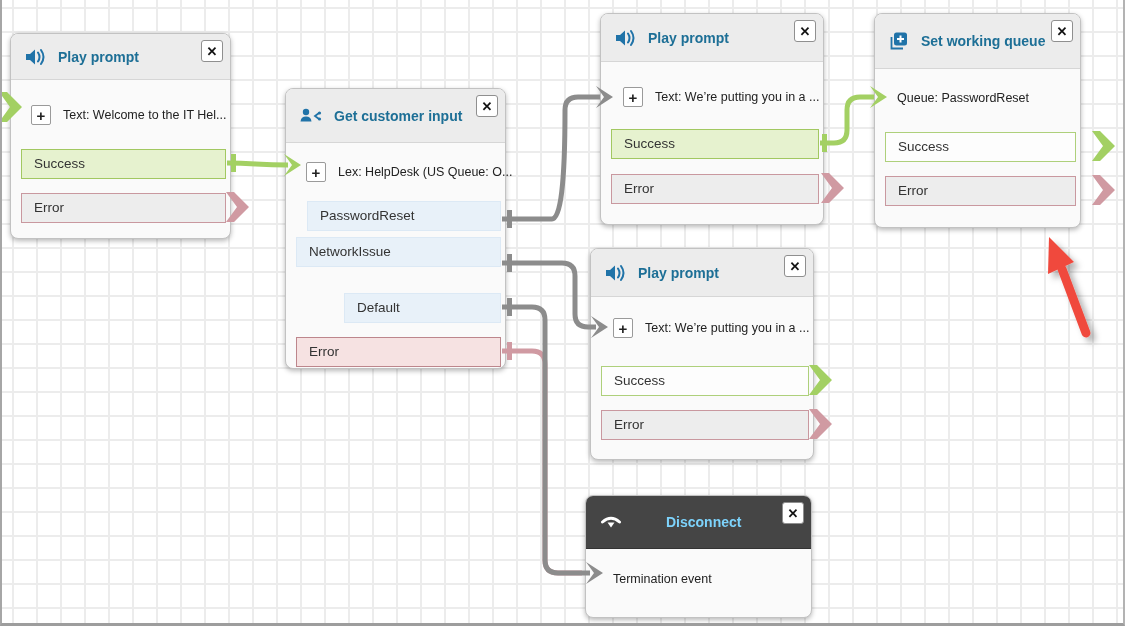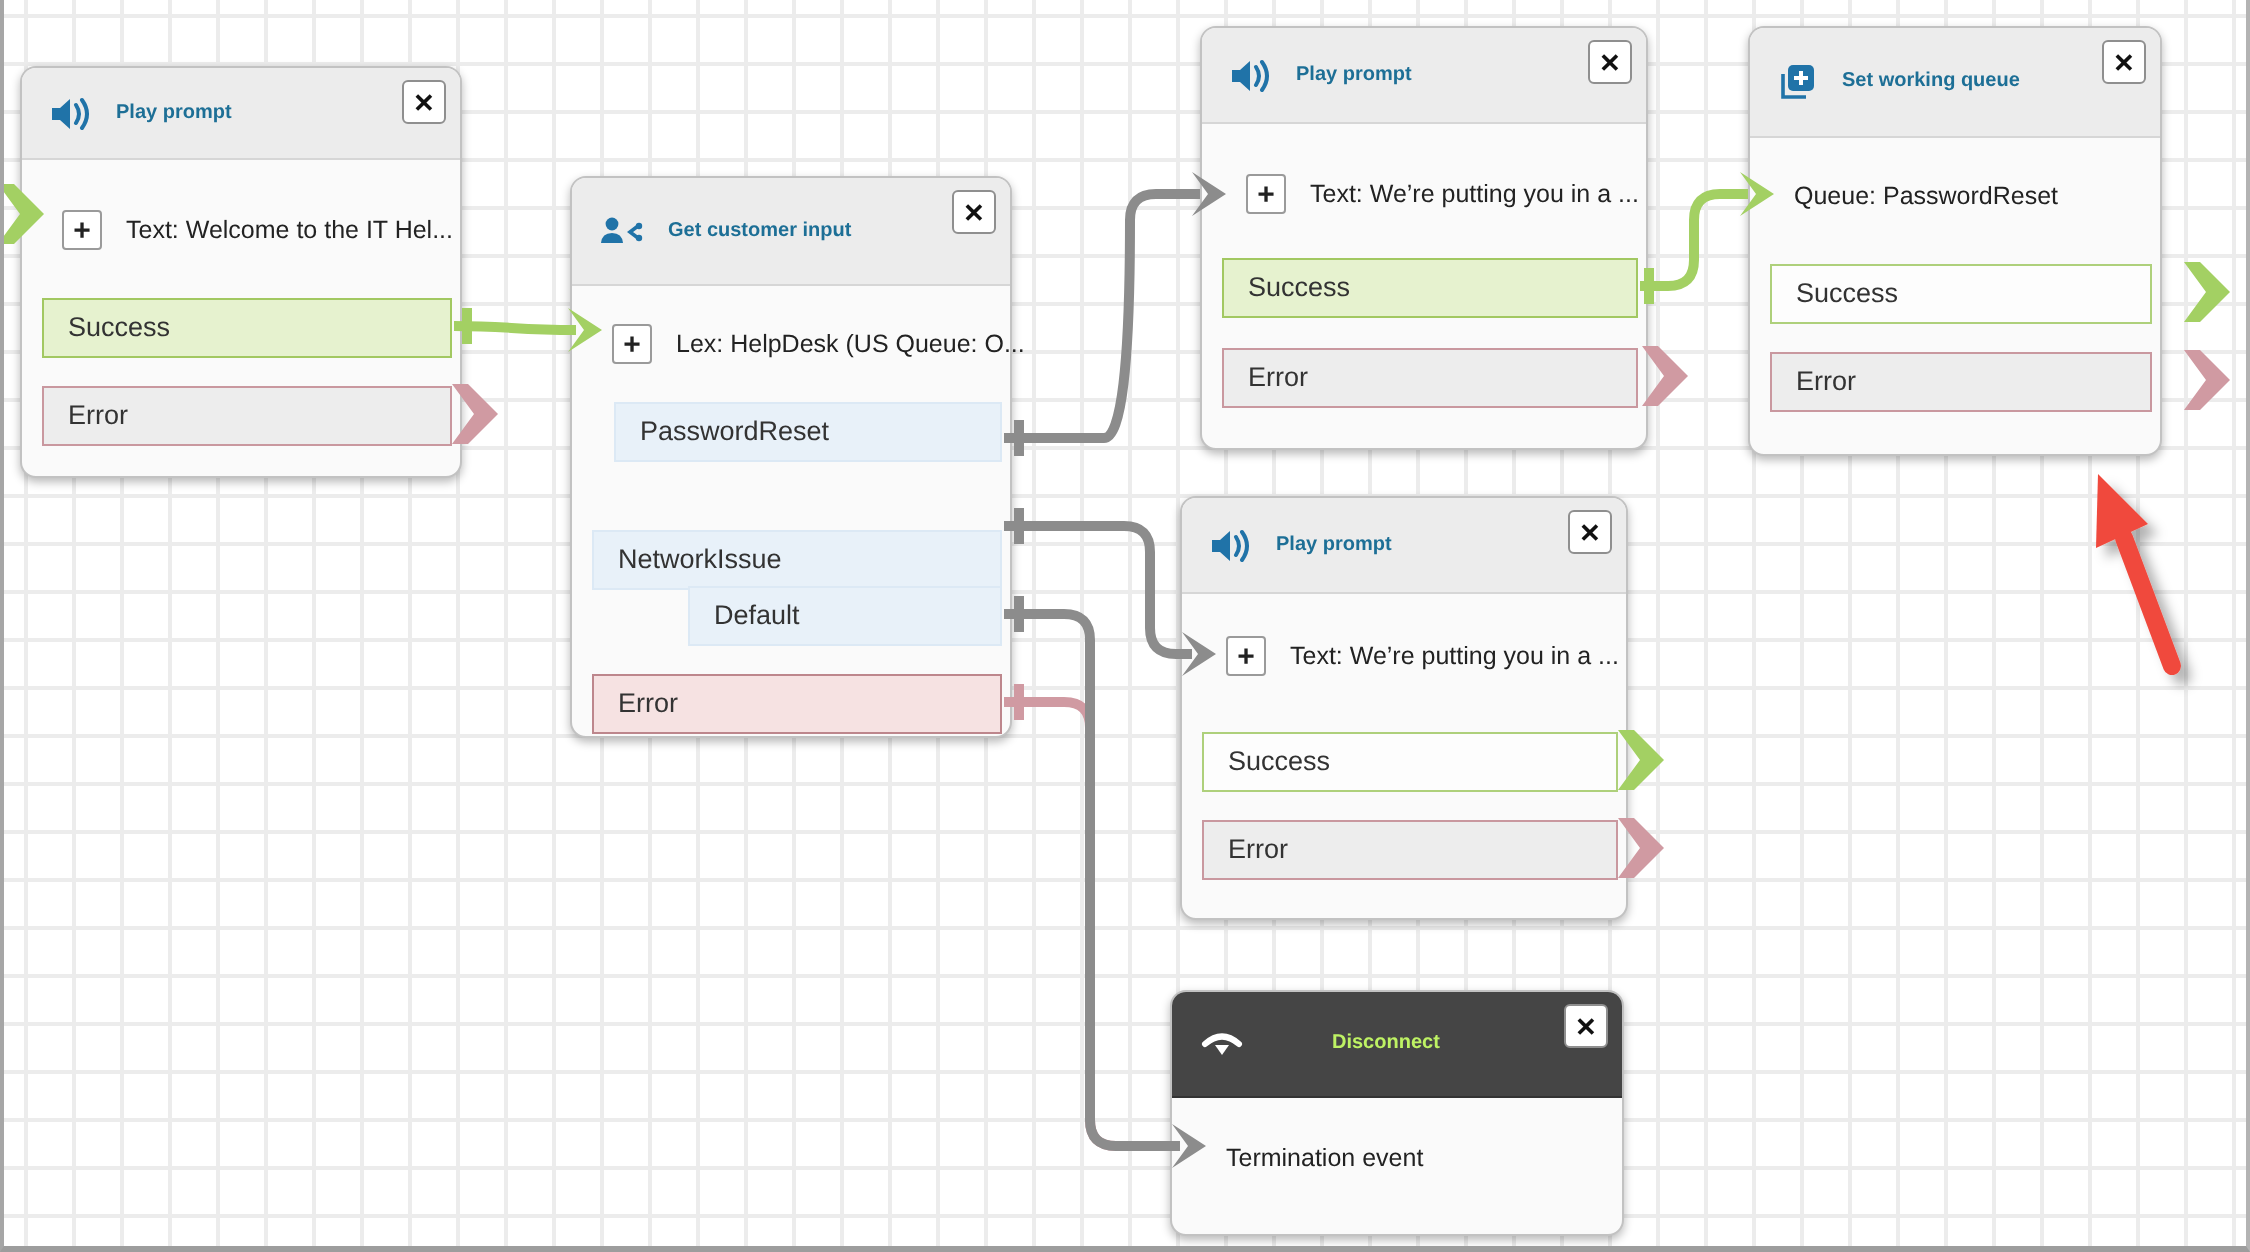--- a/index.html
+++ b/index.html
@@ -16,24 +16,24 @@
   .block{
     position:absolute;background:#fafafa;border:1px solid #c2c2c2;border-radius:8px;
     box-shadow:0 2px 5px rgba(0,0,0,.28);z-index:10;box-sizing:border-box;
   }
   .hd{
     position:relative;display:flex;align-items:center;gap:12px;
     background:#ececec;border-bottom:1px solid #d6d6d6;border-radius:7px 7px 0 0;
     padding:0 12px 0 14px;box-sizing:border-box;
   }
   .ttl{
-    color:var(--title,#1d6f96);font-weight:bold;font-size:10px;line-height:16px;max-width:140px;
+    color:var(--title,#1d6f96);font-weight:bold;font-size:14px;line-height:16px;max-width:140px;
   }
   .dark .hd{background:#454545;border-bottom:1px solid #333;}
-  .dark .ttl{color:#bef264;padding-left:32px;}
+  .dark .ttl{color:#7dd3fc;padding-left:32px;}
   .xbtn{
     position:absolute;top:6px;right:7px;width:22px;height:22px;background:#fff;
     border:1px solid #8f8f8f;border-radius:3px;font-size:13px;font-weight:bold;color:#111;
     display:flex;align-items:center;justify-content:center;padding:0;cursor:pointer;line-height:1;
   }
   .crow{position:absolute;display:flex;align-items:center;gap:12px;height:30px;}
   .plus{
     width:20px;height:20px;box-sizing:border-box;background:#fff;border:1px solid #9a9a9a;border-radius:2px;
     display:flex;align-items:center;justify-content:center;font-size:15px;font-weight:bold;color:#222;flex:0 0 auto;
   }
@@ -96,21 +96,21 @@
           </svg>
       </span>
       <span class="ttl">Get customer input</span>
       <button class="xbtn">✕</button>
     </div>
     <div class="crow" style="left:20px;top:68px;">
       <span class="plus">+</span>
       <span class="ctext">Lex: HelpDesk (US Queue: O...</span>
     </div>
     <div class="orow branch" style="top:112px;margin-left:11px;"><span>PasswordReset</span></div>
-    <div class="orow branch" style="top:176px;"><span>NetworkIssue</span></div>
+    <div class="orow branch" style="top:148px;"><span>NetworkIssue</span></div>
     <div class="orow branch" style="top:204px;margin-left:48px;"><span>Default</span></div>
     <div class="orow error-pink" style="top:248px;"><span>Error</span></div>
   </div>
 
   <div class="block" style="left:598px;top:13px;width:224px;height:212px;">
     <div class="hd" style="height:48px;">
       <span class="ic">
         <svg width="21" height="18" viewBox="0 0 21 18">
             <path d="M1 6 h4 l5 -4.5 v15 L5 12 H1 z" fill="#2073a8"></path>
             <path d="M13 4.5 q3 4.5 0 9 M16 2 q5 7 0 14" stroke="#2073a8" stroke-width="2" fill="none" stroke-linecap="round"></path>

